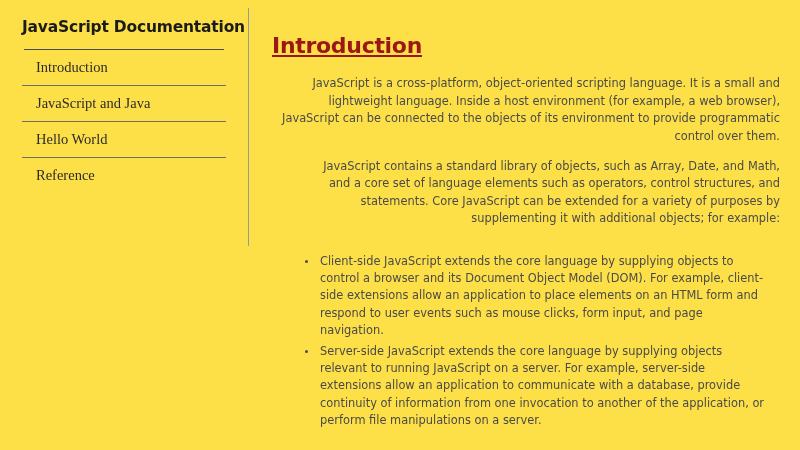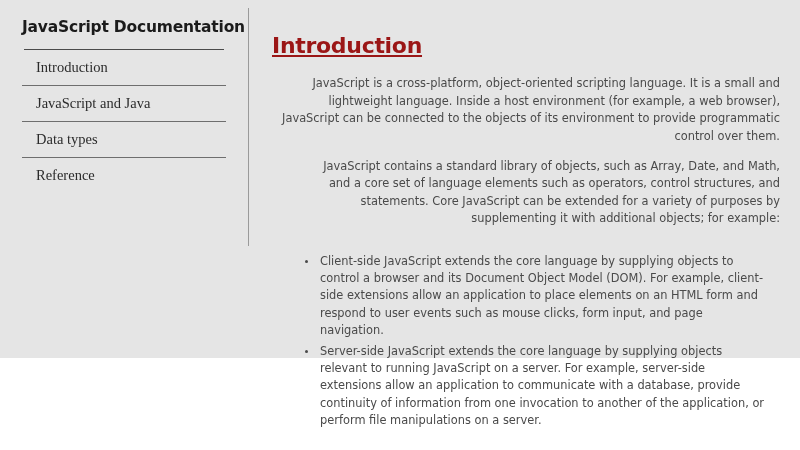--- a/index.html
+++ b/index.html
@@ -10,22 +10,22 @@
   body {
     width: 800px;
     height: 450px;
     overflow: hidden;
     font-family: "Liberation Sans", sans-serif;
   }
 
   .page {
     position: relative;
     width: 800px;
-    height: 358px;
-    background: #e5e5e5;
+    height: 450px;
+    background: #fde047;
   }
 
   
   .sidebar {
     position: absolute;
     left: 0;
     top: 0;
     width: 248px;
     height: 450px;
     box-sizing: border-box;
@@ -156,21 +156,21 @@
     <div class="sidebar-rule"></div>
 
     <ul class="nav-list">
       <li class="nav-item">
         <span>Introduction</span>
       </li>
       <li class="nav-item">
         <span>JavaScript and Java</span>
       </li>
       <li class="nav-item">
-        <span>Data types</span>
+        <span>Hello World</span>
       </li>
       <li class="nav-item">
         <span>Reference</span>
       </li>
     </ul>
   </div>
 
   <div class="v-divider"></div>
 
   <div class="content">

